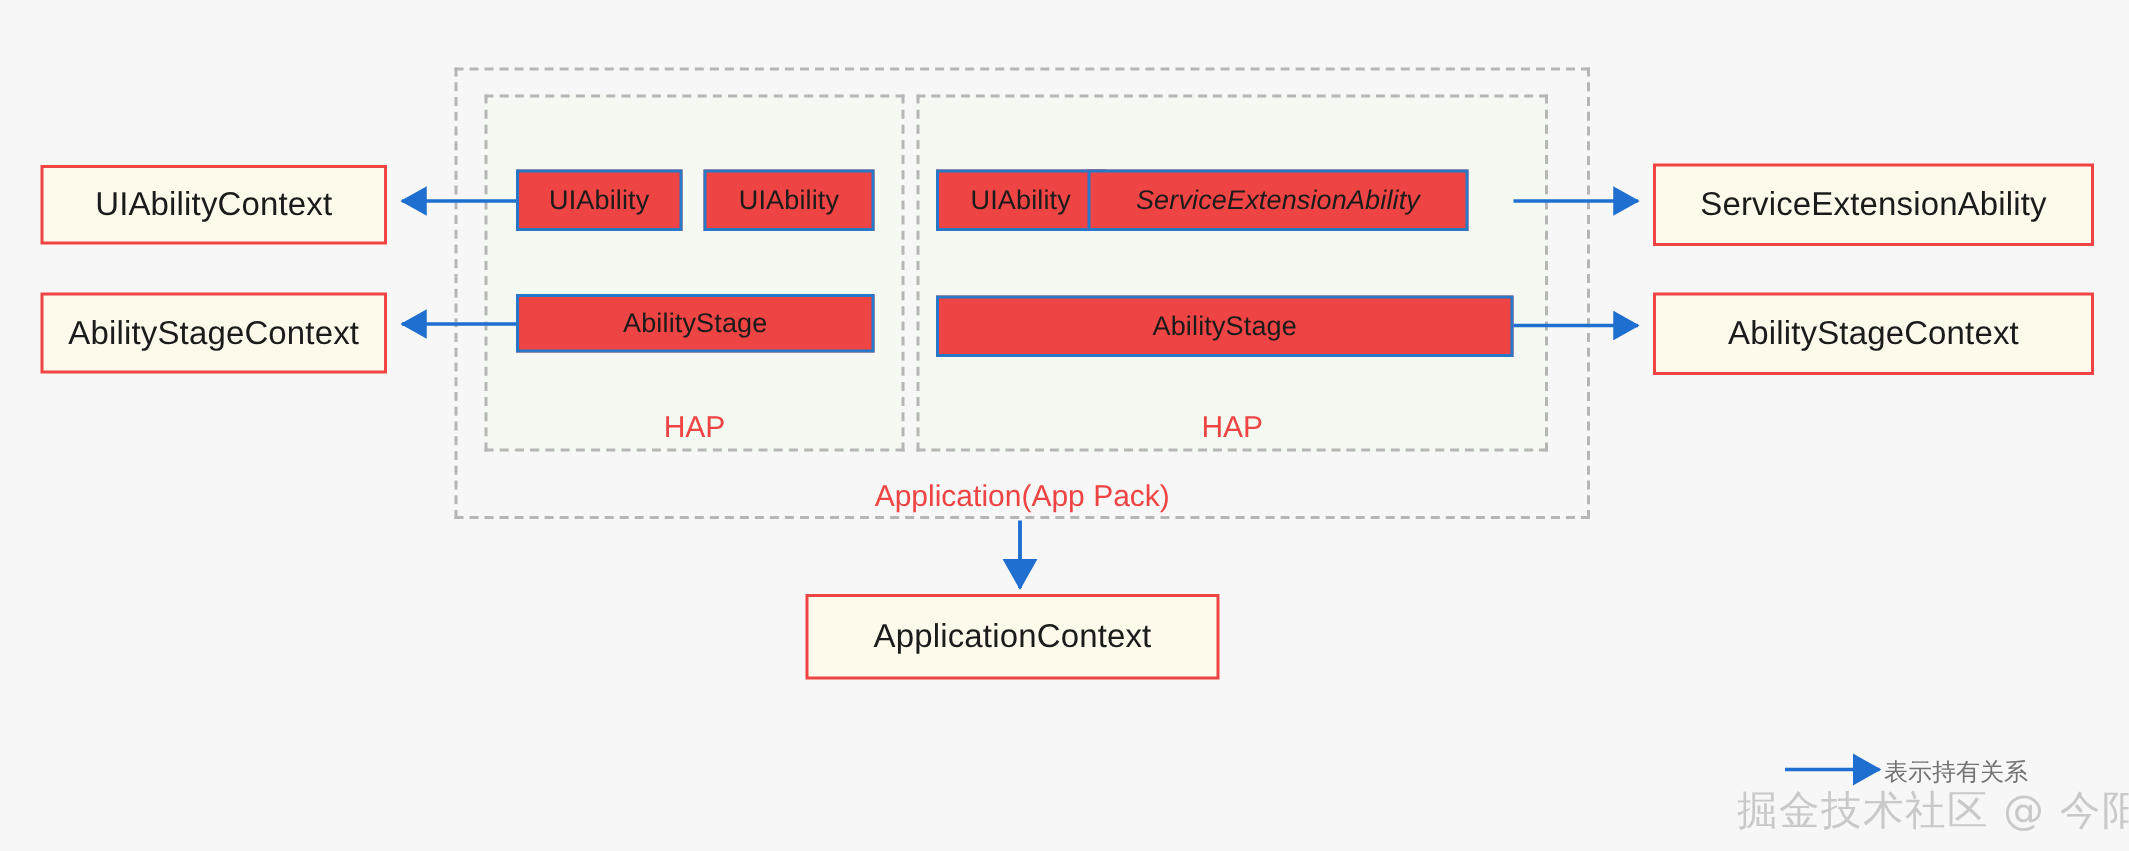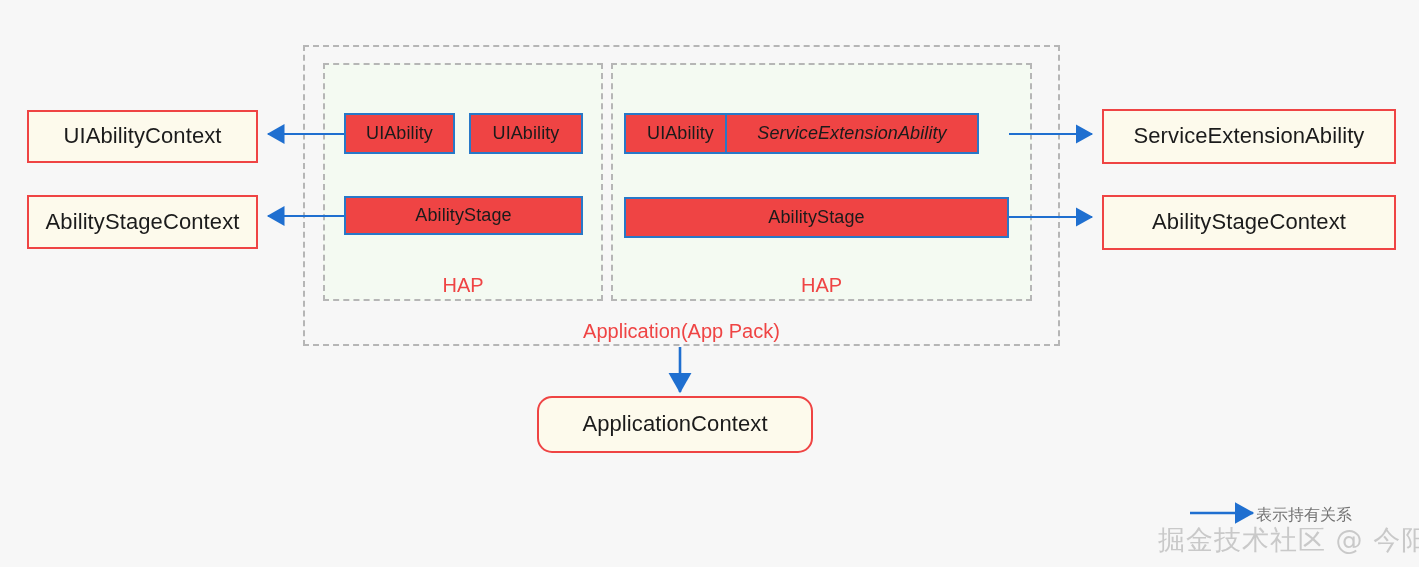--- a/index.html
+++ b/index.html
@@ -150,21 +150,21 @@
   </div>
 
   <div class="node ability-box" style="left:624px; top:197px; width:385px; height:41px;">
     <span>AbilityStage</span>
   </div>
 
   <div class="plain-label" style="left:611px; top:274px; width:421px;">HAP</div>
 
   <div class="plain-label" style="left:303px; top:320px; width:757px;">Application(App Pack)</div>
 
-  <div class="node ctx-box" style="left:537px; top:396px; width:276px; height:57px;border-radius:15px;">
+  <div class="node ctx-box" style="left:537px; top:396px; width:276px; height:57px;">
     <span>ApplicationContext</span>
   </div>
 
   <svg id="arrows" viewBox="0 0 1419 567" xmlns="http://www.w3.org/2000/svg">
     <defs>
       <marker id="arrowLeft" markerWidth="9" markerHeight="9" refX="8" refY="4.5" orient="auto-start-reverse" markerUnits="strokeWidth">
         <path d="M 8 0 L 0 4.5 L 8 9 z" fill="#1f6fd0"></path>
       </marker>
       <marker id="arrowRight" markerWidth="9" markerHeight="9" refX="7.5" refY="4.5" orient="auto" markerUnits="strokeWidth">
         <path d="M 0 0 L 8 4.5 L 0 9 z" fill="#1f6fd0"></path>

